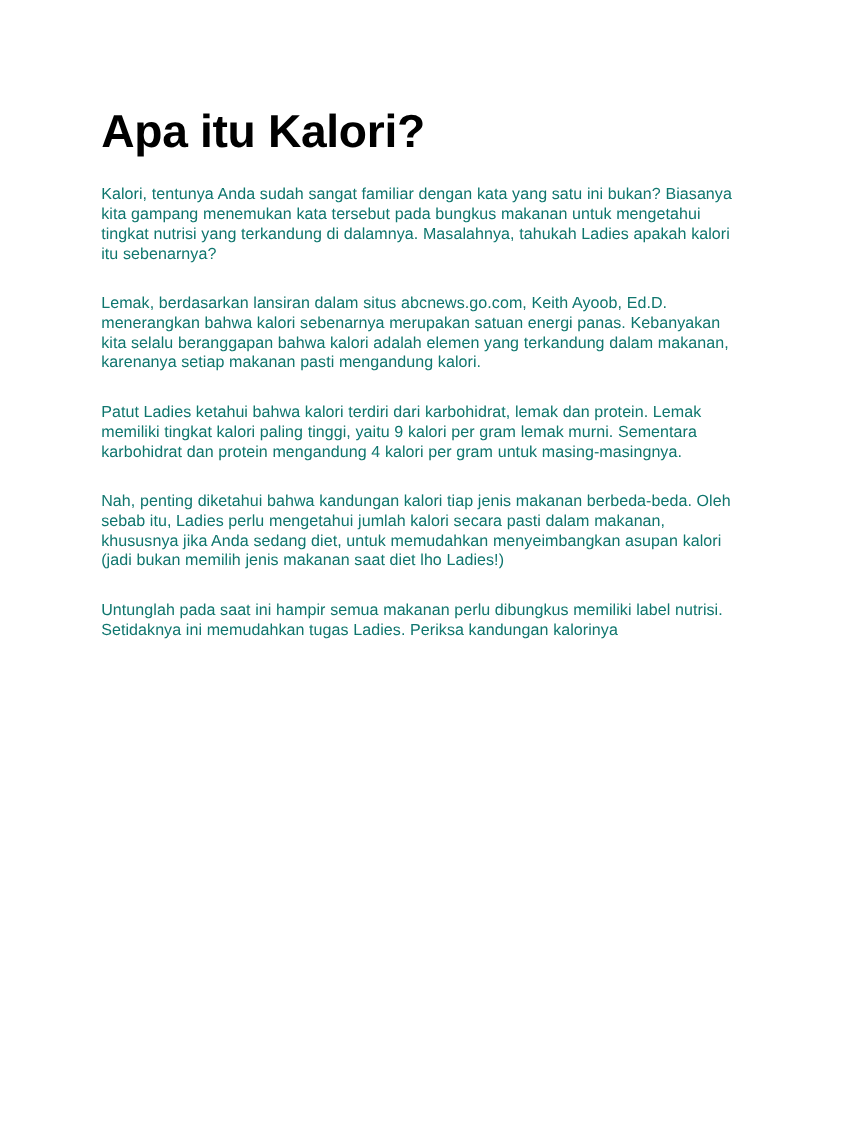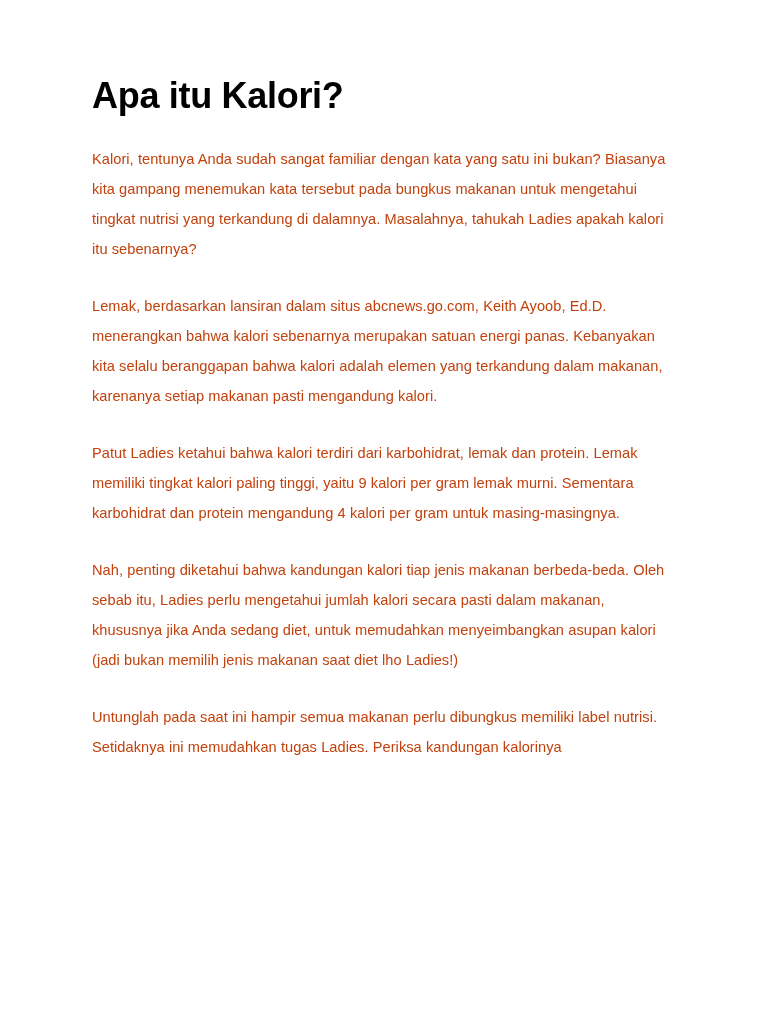--- a/index.html
+++ b/index.html
@@ -22,37 +22,37 @@
     background: #ffffff;
     box-sizing: border-box;
   }
   .doc-body {
     position: absolute;
     left: 92px;
     top: 0;
     width: 580px;
   }
   .doc-title {
-    font-size: 36px;
+    font-size: 42px;
     font-weight: bold;
     color: #000000;
     letter-spacing: -0.3px;
     line-height: 36px;
     margin: 0;
-    padding-top: 78px;
+    padding-top: 102px;
     padding-bottom: 0;
     white-space: nowrap;
   }
   .para-stack {
     margin-top: 30px;
   }
   p.para {
     font-size: 14.6px;
-    line-height: 30px;
-    color: #c2410c;
+    line-height: 18px;
+    color: #0f766e;
     margin: 0 0 27px 0;
     padding: 0;
     text-align: left;
     word-spacing: 0.1px;
     letter-spacing: 0.05px;
   }
   p.para:last-child {
     margin-bottom: 0;
   }
 </style>

